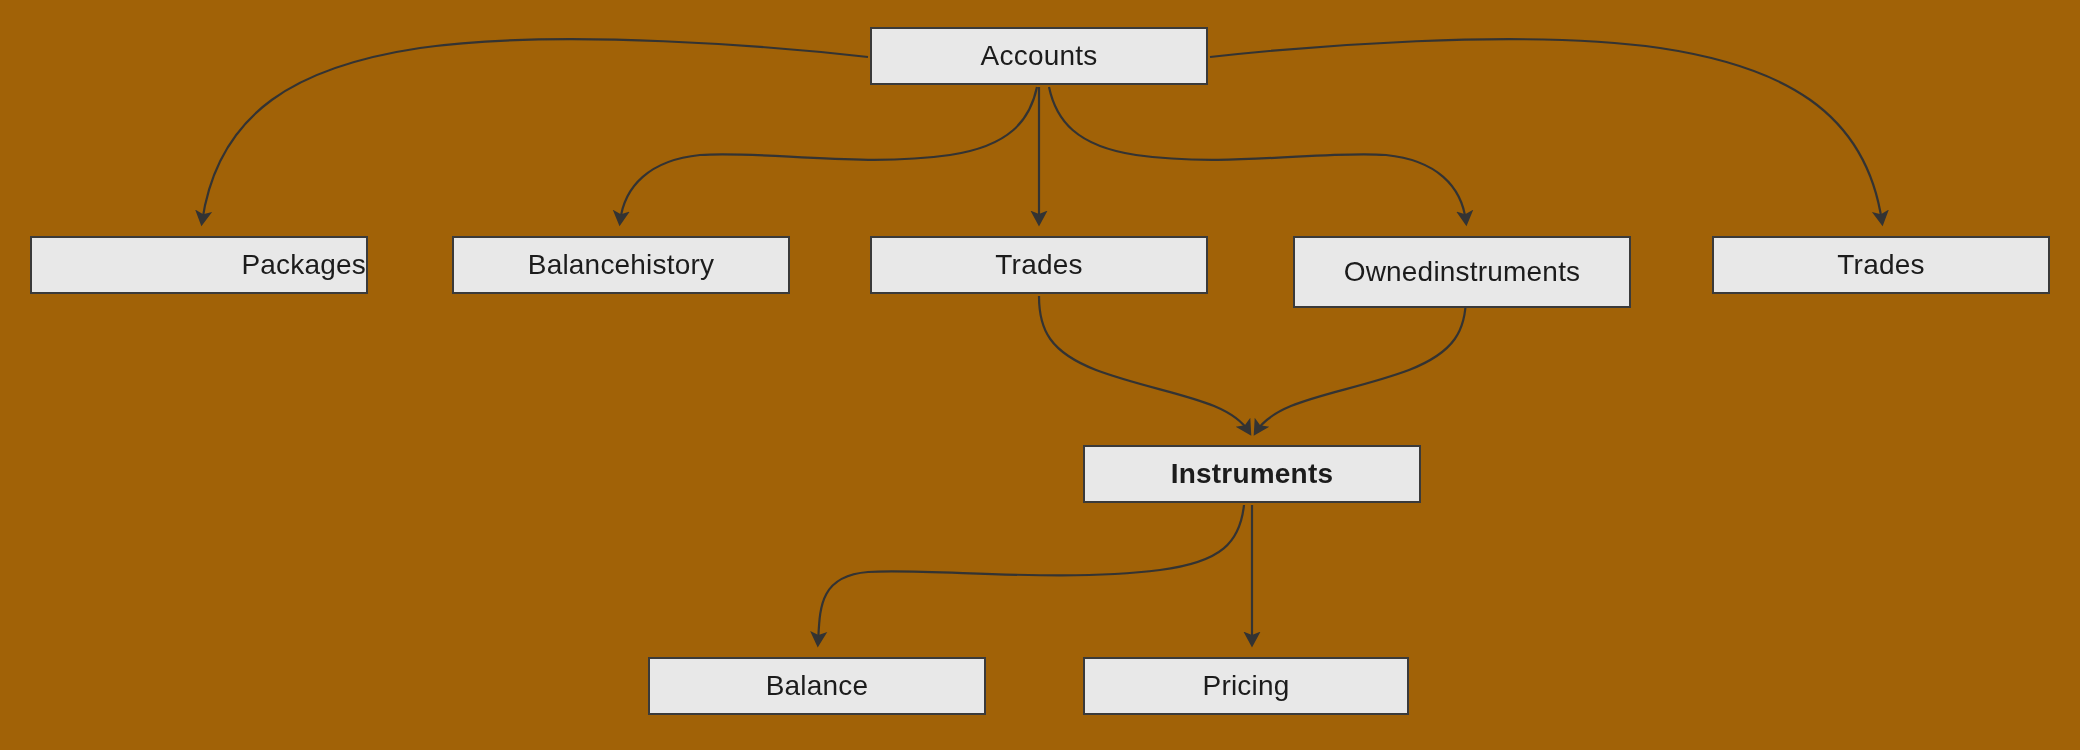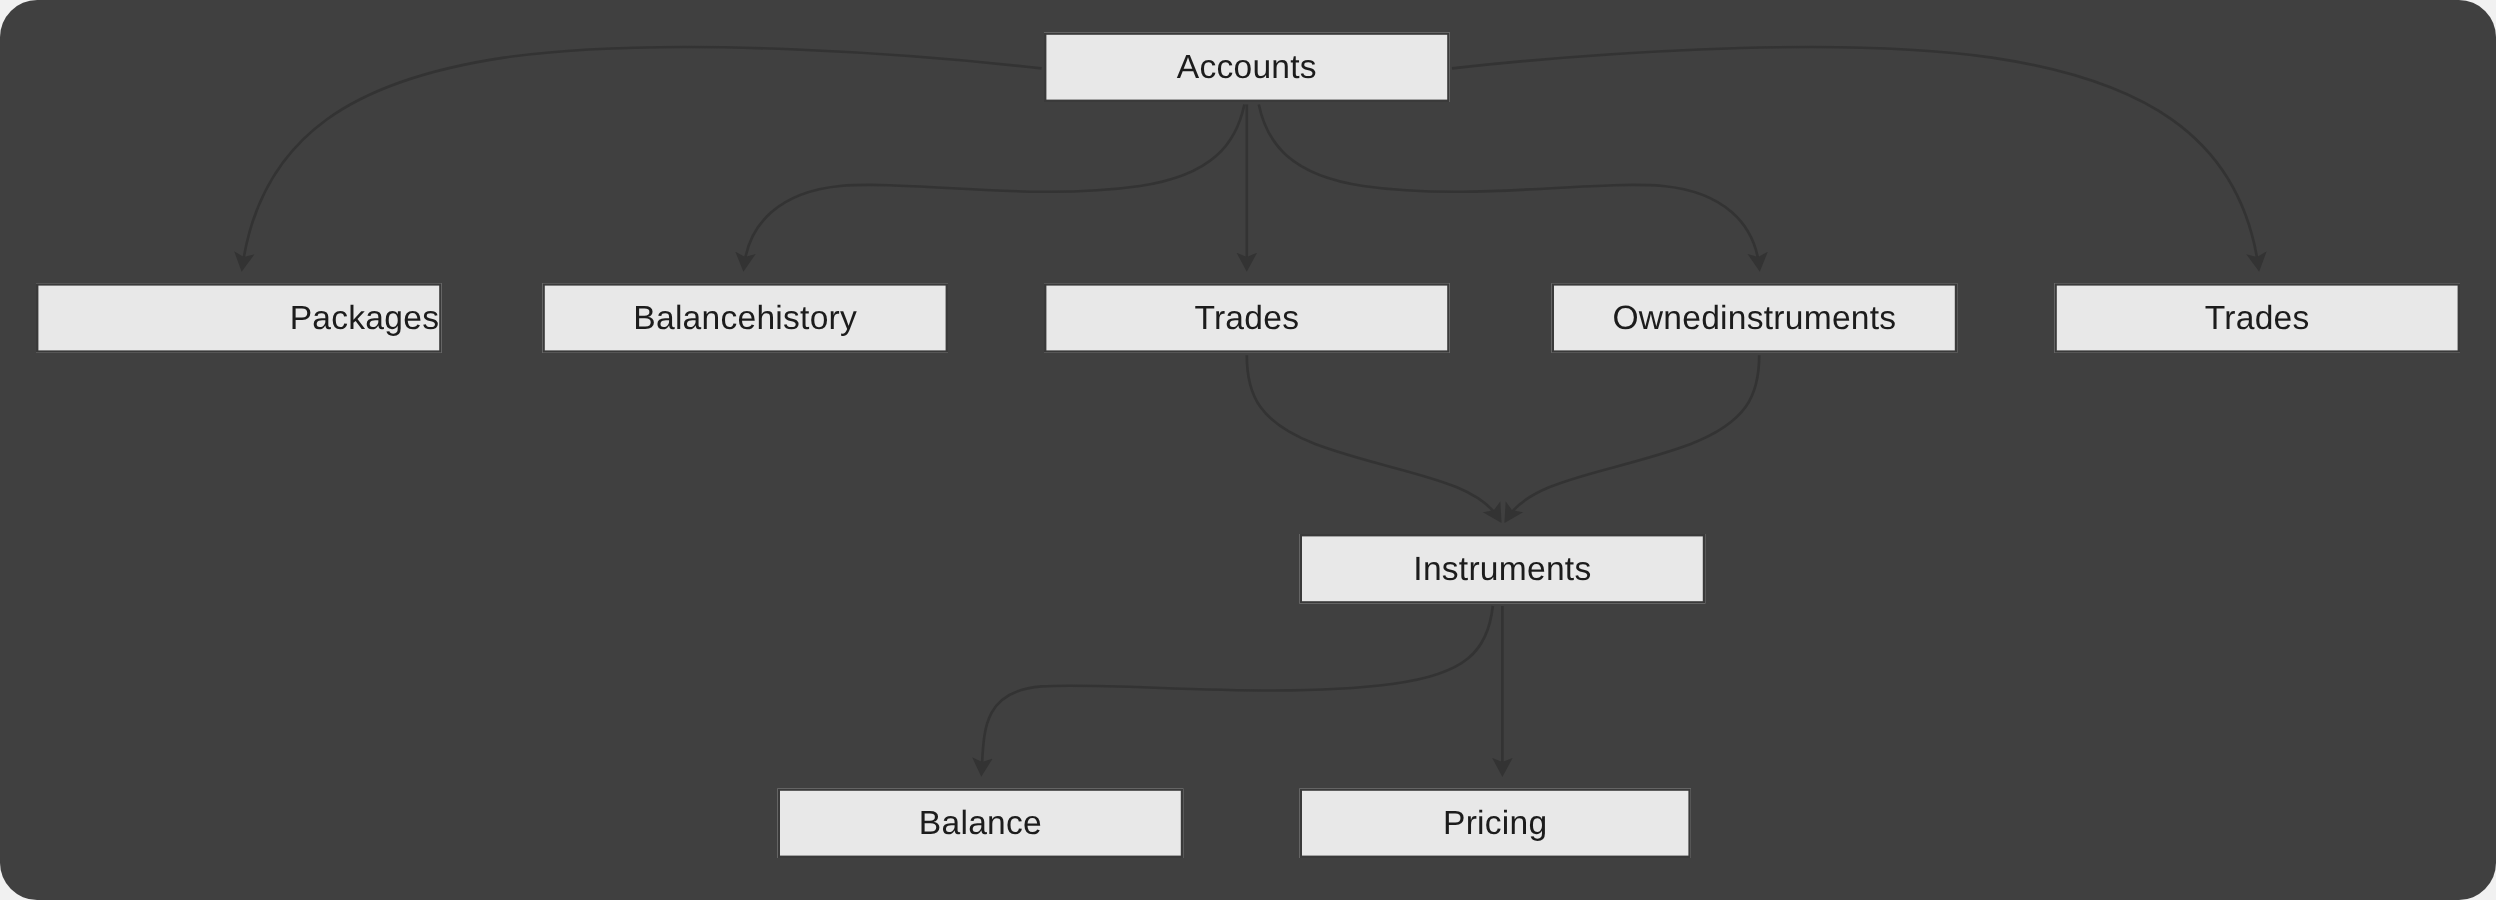--- a/index.html
+++ b/index.html
@@ -4,24 +4,23 @@
 <style>
   html, body {
     margin: 0;
     padding: 0;
     background: #f1f1f1;
   }
   #diagram-root {
     position: relative;
     width: 2080px;
     height: 750px;
-    background: #404040;
+    background: #a16207;
     font-family: "Liberation Sans", sans-serif;
     overflow: hidden;
-    border-radius: 31px;
   }
   #edge-layer {
     position: absolute;
     left: 0;
     top: 0;
     width: 2080px;
     height: 750px;
   }
   .edge-path {
     fill: none;
@@ -78,27 +77,27 @@
       </div>
       <div class="node" style="left: 30px; top: 236px; width: 338px; height: 58px; justify-content: flex-end;">
         <span class="node-label">Packages</span>
       </div>
       <div class="node" style="left: 452px; top: 236px; width: 338px; height: 58px; align-items: center;">
         <span class="node-label">Balancehistory</span>
       </div>
       <div class="node" style="left: 870px; top: 236px; width: 338px; height: 58px; text-align: center;">
         <span class="node-label">Trades</span>
       </div>
-      <div class="node" style="left: 1293px; top: 236px; width: 338px; height: 58px;">
+      <div class="node" style="left: 1293px; top: 236px; width: 338px; height: 72px;">
         <span class="node-label">Ownedinstruments</span>
       </div>
       <div class="node" style="left: 1712px; top: 236px; width: 338px; height: 58px;">
         <span class="node-label">Trades</span>
       </div>
-      <div class="node" style="left: 1083px; top: 445px; width: 338px; height: 58px;">
+      <div class="node" style="left: 1083px; top: 445px; width: 338px; height: 58px; font-weight: bold;">
         <span class="node-label">Instruments</span>
       </div>
       <div class="node" style="left: 648px; top: 657px; width: 338px; height: 58px;">
         <span class="node-label">Balance</span>
       </div>
       <div class="node" style="left: 1083px; top: 657px; width: 326px; height: 58px;">
         <span class="node-label">Pricing</span>
       </div>
     </div>
 

